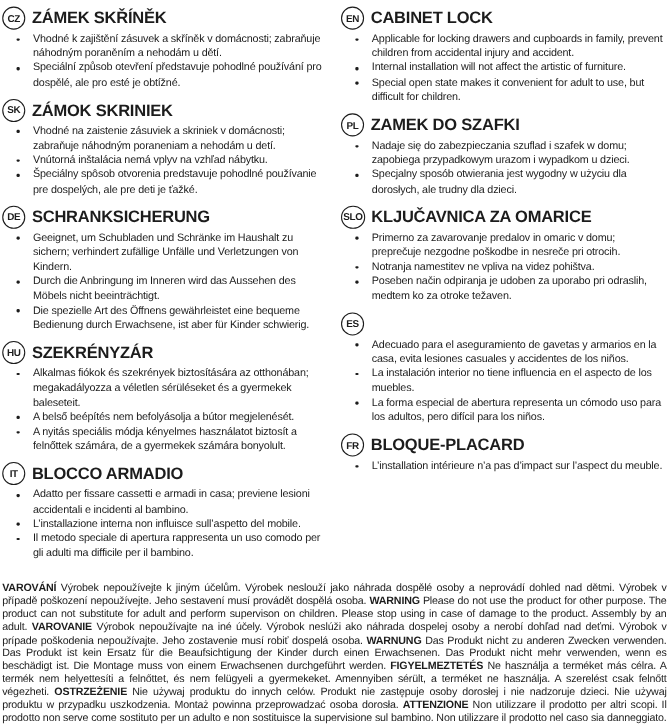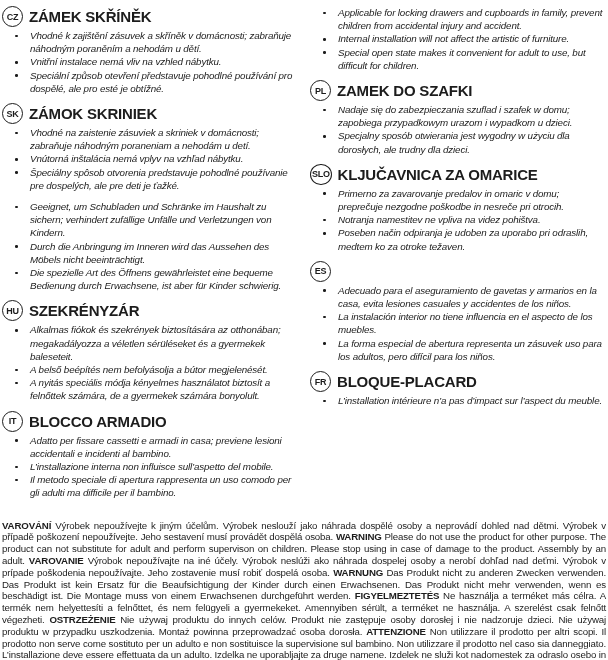--- a/index.html
+++ b/index.html
@@ -27,21 +27,21 @@
     font-size: 9px; font-weight: 700; letter-spacing: -0.3px;
     padding: 0 1px;
   }
   .sec-title {
     margin: 0;
     font-size: 15px; font-weight: 700;
     letter-spacing: -0.2px;
     white-space: nowrap;
     text-align: center;
   }
-  ul.bullets { list-style: none; margin: 0; padding: 0; font-style: italic; }
+  ul.bullets { list-style: none; margin: 0; padding: 0; }
   .bullets li {
     position: relative;
     padding-left: 28px;
     font-size: 9.8px;
     line-height: 13.2px;
     letter-spacing: -0.15px;
   }
   .bullets li::before {
     content: "";
     position: absolute;
@@ -66,36 +66,39 @@
 <div class="page">
   <div class="columns">
     <div class="col" id="col-left">
         <section class="section">
           <div class="sec-head">
             <span class="badge">CZ</span>
             <h2 class="sec-title">ZÁMEK SKŘÍNĚK</h2>
           </div>
           <ul class="bullets">
             <li>Vhodné k zajištění zásuvek a skříněk v domácnosti; zabraňuje náhodným poraněním a nehodám u dětí.</li>
-            <li>Vnitřní instalace nemá vliv na vzhled nábytku.</li>
             <li>Speciální způsob otevření představuje pohodlné používání pro dospělé, ale pro esté je obtížné.</li>
           </ul>
         </section>
         <section class="section">
           <div class="sec-head">
             <span class="badge">SK</span>
             <h2 class="sec-title">ZÁMOK SKRINIEK</h2>
           </div>
           <ul class="bullets">
             <li>Vhodné na zaistenie zásuviek a skriniek v domácnosti; zabraňuje náhodným poraneniam a nehodám u detí.</li>
             <li>Vnútorná inštalácia nemá vplyv na vzhľad nábytku.</li>
             <li>Špeciálny spôsob otvorenia predstavuje pohodlné používanie pre dospelých, ale pre deti je ťažké.</li>
           </ul>
         </section>
         <section class="section">
+          <div class="sec-head">
+            <span class="badge">DE</span>
+            <h2 class="sec-title">SCHRANKSICHERUNG</h2>
+          </div>
           <ul class="bullets">
             <li>Geeignet, um Schubladen und Schränke im Haushalt zu sichern; verhindert zufällige Unfälle und Verletzungen von Kindern.</li>
             <li>Durch die Anbringung im Inneren wird das Aussehen des Möbels nicht beeinträchtigt.</li>
             <li>Die spezielle Art des Öffnens gewährleistet eine bequeme Bedienung durch Erwachsene, ist aber für Kinder schwierig.</li>
           </ul>
         </section>
         <section class="section">
           <div class="sec-head">
             <span class="badge">HU</span>
             <h2 class="sec-title">SZEKRÉNYZÁR</h2>
@@ -113,20 +116,24 @@
           </div>
           <ul class="bullets">
             <li>Adatto per fissare cassetti e armadi in casa; previene lesioni accidentali e incidenti al bambino.</li>
             <li>L’installazione interna non influisce sull’aspetto del mobile.</li>
             <li>Il metodo speciale di apertura rappresenta un uso comodo per gli adulti ma difficile per il bambino.</li>
           </ul>
         </section>
       </div>
     <div class="col" id="col-right">
         <section class="section">
+          <div class="sec-head">
+            <span class="badge">EN</span>
+            <h2 class="sec-title">CABINET LOCK</h2>
+          </div>
           <ul class="bullets">
             <li>Applicable for locking drawers and cupboards in family, prevent children from accidental injury and accident.</li>
             <li>Internal installation will not affect the artistic of furniture.</li>
             <li>Special open state makes it convenient for adult to use, but difficult for children.</li>
           </ul>
         </section>
         <section class="section">
           <div class="sec-head">
             <span class="badge">PL</span>
             <h2 class="sec-title">ZAMEK DO SZAFKI</h2>
@@ -147,21 +154,21 @@
             <li>Poseben način odpiranja je udoben za uporabo pri odraslih, medtem ko za otroke težaven.</li>
           </ul>
         </section>
         <section class="section">
           <div class="sec-head">
             <span class="badge">ES</span>
           </div>
           <ul class="bullets">
             <li>Adecuado para el aseguramiento de gavetas y armarios en la casa, evita lesiones casuales y accidentes de los niños.</li>
             <li>La instalación interior no tiene influencia en el aspecto de los muebles.</li>
-            <li>La forma especial de abertura representa un zásuvek uso para los adultos, pero difícil para los niños.</li>
+            <li>La forma especial de abertura representa un cómodo uso para los adultos, pero difícil para los niños.</li>
           </ul>
         </section>
         <section class="section">
           <div class="sec-head">
             <span class="badge">FR</span>
             <h2 class="sec-title">BLOQUE-PLACARD</h2>
           </div>
           <ul class="bullets">
             <li>L’installation intérieure n’a pas d’impact sur l’aspect du meuble.</li>
           </ul>

